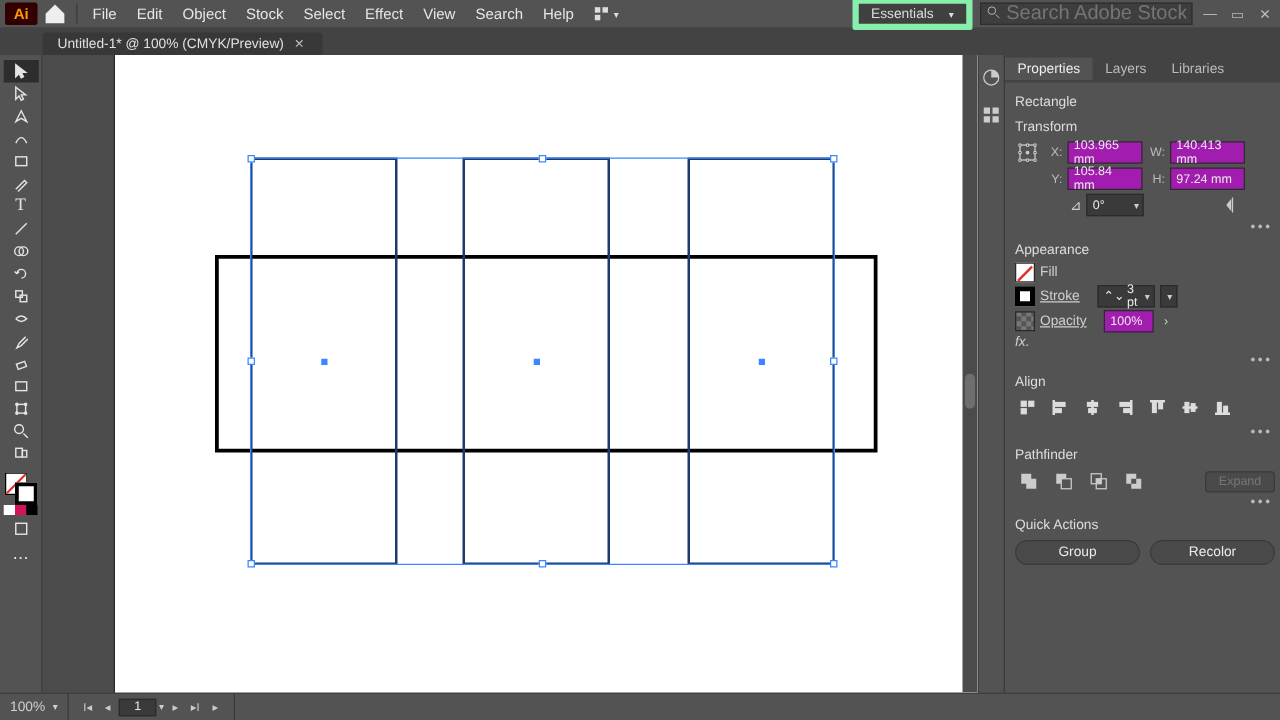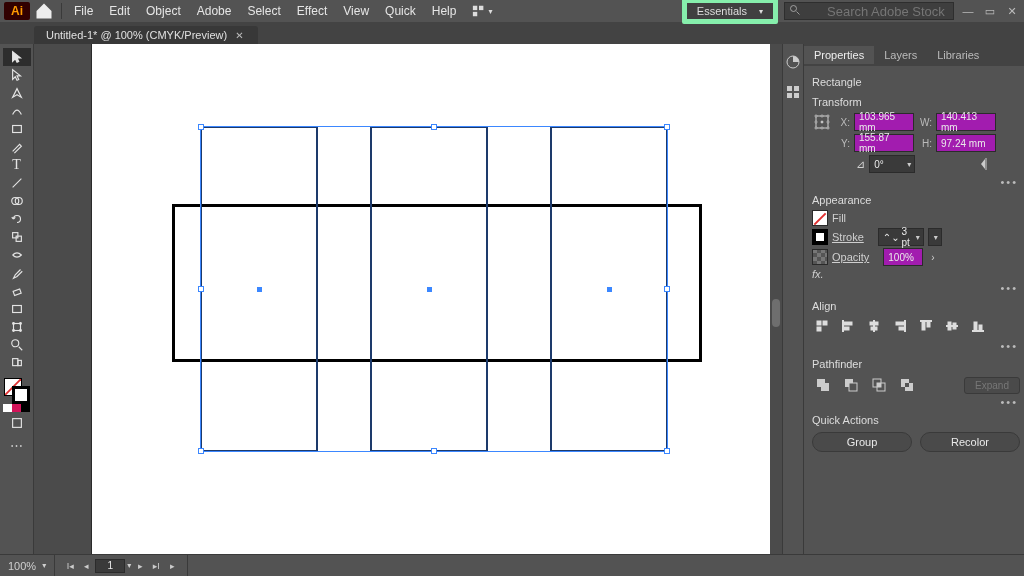--- a/index.html
+++ b/index.html
@@ -6,21 +6,21 @@
   body { background:#4b4b4b; width:1024px; height:576px; overflow:hidden; color:#cfcfcf; font-size:11px; user-select:none; }
 
   
   #menubar { height:22px; background:#535353; display:flex; align-items:center; padding:0 4px;justify-content:space-between; }
   #ai-logo { width:26px; height:18px; background:#310000; color:#ff9a00; font-weight:bold; font-size:12px; display:flex; align-items:center; justify-content:center; border-radius:2px; margin-right:4px; }
   .home-icon { width:20px; height:20px; display:flex; align-items:center; justify-content:center; color:#eee; }
   .menu-item { padding:2px 8px; color:#e6e6e6; font-size:12px; cursor:default; }
   .spacer { flex:1; }
   .workspace-switch { font-size:11px; color:#ddd; padding:2px 10px; background:#404040; border:5px solid #86efac; border-radius:2px; display:flex; align-items:center; gap:12px; margin-right:6px;}
   .search-stock { background:#3e3e3e; border:1px solid #2e2e2e; height:18px; width:170px; display:flex; align-items:center; padding:0 4px; gap:4px; }
-  .search-stock input{ background:transparent; border:none; outline:none; color:#bbb; font-size:13px; width:100%;margin-left:22px; }
+  .search-stock input{ background:transparent; border:none; outline:none; color:#bbb; font-size:16px; width:100%; }
   .win-ctrl { width:16px; height:12px; margin-left:6px; color:#bbb; display:flex; align-items:center; justify-content:center; }
 
   
   #tabrow { height:22px; background:#434343; display:flex; align-items:flex-end; padding-left:34px; }
   .doc-tab { background:#383838; padding:3px 14px 3px 12px; border-top-left-radius:3px; border-top-right-radius:3px; font-size:11px; color:#e0e0e0; display:flex; align-items:center; gap:8px;}
   .doc-tab .close-x { font-size:10px; color:#bbb; }
 
   
   #mainrow { display:flex; height:510px; }
 
@@ -97,25 +97,25 @@
   <div id="ai-logo">Ai</div>
   <div class="home-icon">
     <svg viewBox="0 0 16 16">
         <path d="M2 8 L8 2 L14 8 L14 14 L2 14 Z" fill="#eee"></path>
       </svg>
   </div>
   <span style="width:4px;border-right:1px solid #3a3a3a;height:16px;margin:0 4px;"></span>
   <div class="menu-item">File</div>
   <div class="menu-item">Edit</div>
   <div class="menu-item">Object</div>
-  <div class="menu-item">Adobe</div>
+  <div class="menu-item">Stock</div>
   <div class="menu-item">Select</div>
   <div class="menu-item">Effect</div>
   <div class="menu-item">View</div>
-  <div class="menu-item">Quick</div>
+  <div class="menu-item">Search</div>
   <div class="menu-item">Help</div>
   <div class="iconbtn" style="margin-left:8px;">
     <svg viewBox="0 0 16 16">
         <rect x="1" y="2" width="5" height="5" fill="#ddd"></rect>
         <rect x="8" y="2" width="5" height="5" fill="#ddd"></rect>
         <rect x="1" y="9" width="5" height="5" fill="#ddd"></rect>
       </svg>
       <span style="font-size:8px;margin-left:2px;">▾</span>
   </div>
   <div class="spacer"></div>
@@ -337,21 +337,21 @@
             </div>
           <span class="lbl">X:</span>
           <div class="numfield">103.965 mm</div>
           <span class="lbl">W:</span>
           <div class="numfield">140.413 mm</div>
           <div class="iconbtn"></div>
         </div>
         <div class="row">
           <span style="width:20px"></span>
           <span class="lbl">Y:</span>
-          <div class="numfield">155.87 mm</div>
+          <div class="numfield">105.84 mm</div>
           <span class="lbl">H:</span>
           <div class="numfield">97.24 mm</div>
         </div>
         <div class="row">
           <span style="width:40px"></span>
           <span style="font-size:11px;">⊿</span>
           <div class="dd" style="width:46px">0°</div>
           <span style="flex:1"></span>
           <div class="iconbtn">
               <svg width="14" height="14" viewBox="0 0 14 14">

